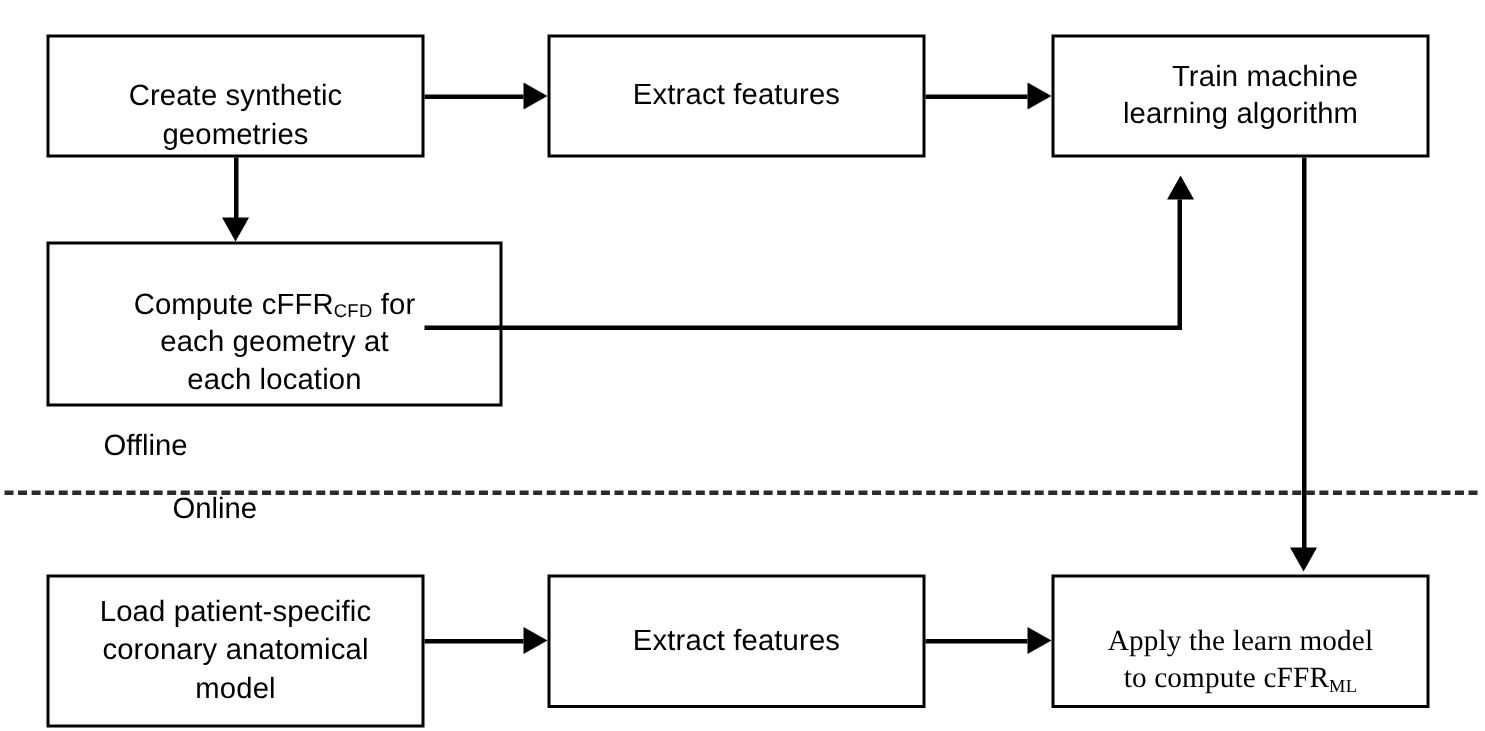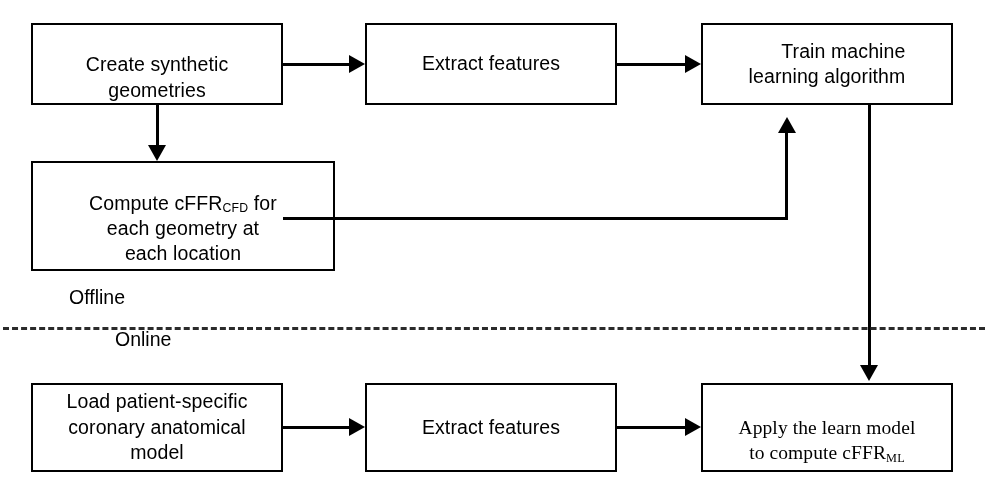--- a/index.html
+++ b/index.html
@@ -130,21 +130,21 @@
 
   <div class="vline" style="left:868px; top:105px; height:262px;"></div>
   <div class="arrow-down" style="left:860px; top:365px;"></div>
 
   <div class="phase-label" style="left:69px; top:288px;">Offline</div>
 
   <div class="divider" style="left:3px; top:327px; width:982px;"></div>
 
   <div class="phase-label" style="left:69px; top:330px;margin-left:46px;">Online</div>
 
-  <div class="node" style="left:31px; top:383px; width:252px; height:89px;text-align:center;">
+  <div class="node" style="left:31px; top:383px; width:252px; height:102px;text-align:center;">
     <span class="txt">Load patient-specific
 coronary anatomical
 model</span>
   </div>
 
   <div class="node" style="left:365px; top:383px; width:252px; height:89px;">
     <span class="txt">Extract features</span>
   </div>
 
   <div class="node" style="left:701px; top:383px; width:252px; height:89px;font-family:Liberation Serif, serif;">

